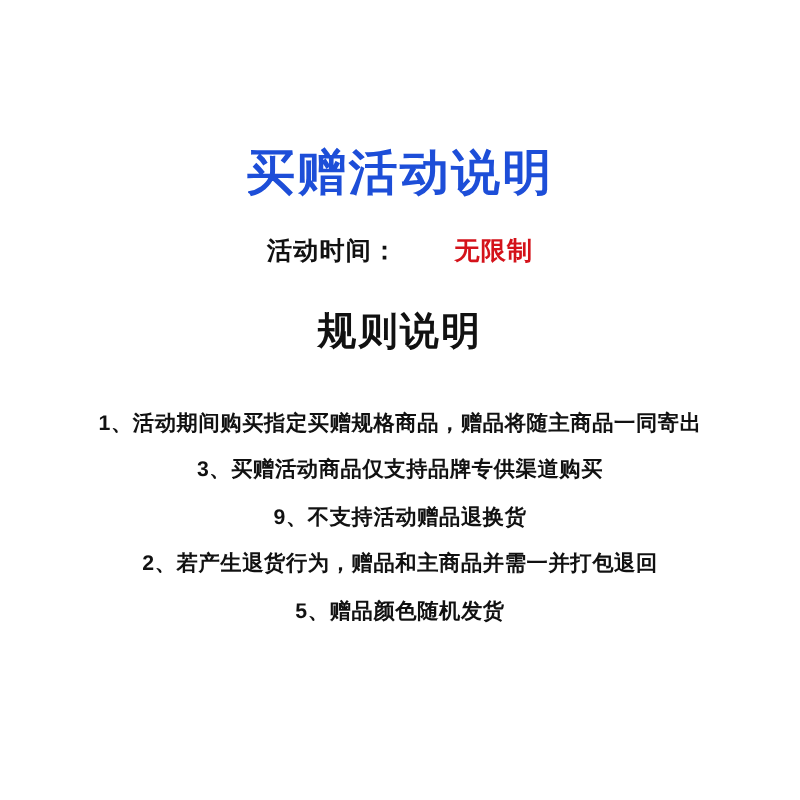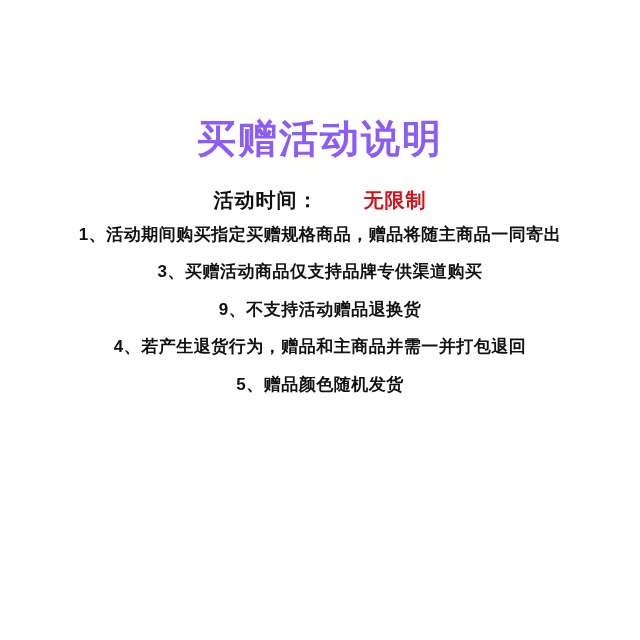--- a/index.html
+++ b/index.html
@@ -21,21 +21,21 @@
     display: flex;
     flex-direction: column;
     align-items: center;
     background: #ffffff;
   }
   .main-title {
     margin-top: 118px;
     font-size: 39px;
     font-weight: bold;
     letter-spacing: 2px;
-    color: #8b5cf6;
+    color: #1d4ed8;
     line-height: 1.1;
     text-align: center;
   }
   .time-row {
     margin-top: 26px;
     font-size: 20px;
     font-weight: bold;
     color: #111111;
     letter-spacing: 1px;
     text-align: center;
@@ -52,21 +52,21 @@
   }
   .section-title {
     margin-top: 30px;
     font-size: 31px;
     font-weight: bold;
     letter-spacing: 2px;
     color: #111111;
     text-align: center;
   }
   .rules {
-    margin-top: 8px;
+    margin-top: 40px;
     width: 100%;
     display: flex;
     flex-direction: column;
     align-items: center;
   }
   .rule-item {
     font-size: 17px;
     font-weight: bold;
     color: #111111;
     line-height: 1.5;
@@ -81,22 +81,23 @@
 
 <div class="page">
 
   <div class="main-title">买赠活动说明</div>
 
   <div class="time-row">
     <span class="time-label">活动时间：</span>
     <span class="time-value">无限制</span>
   </div>
 
+  <div class="section-title">规则说明</div>
 
   <div class="rules">
     <div class="rule-item">1、活动期间购买指定买赠规格商品，赠品将随主商品一同寄出</div>
     <div class="rule-item">3、买赠活动商品仅支持品牌专供渠道购买</div>
     <div class="rule-item">9、不支持活动赠品退换货</div>
-    <div class="rule-item">4、若产生退货行为，赠品和主商品并需一并打包退回</div>
+    <div class="rule-item">2、若产生退货行为，赠品和主商品并需一并打包退回</div>
     <div class="rule-item">5、赠品颜色随机发货</div>
   </div>
 
 </div>
 
 </body></html>

